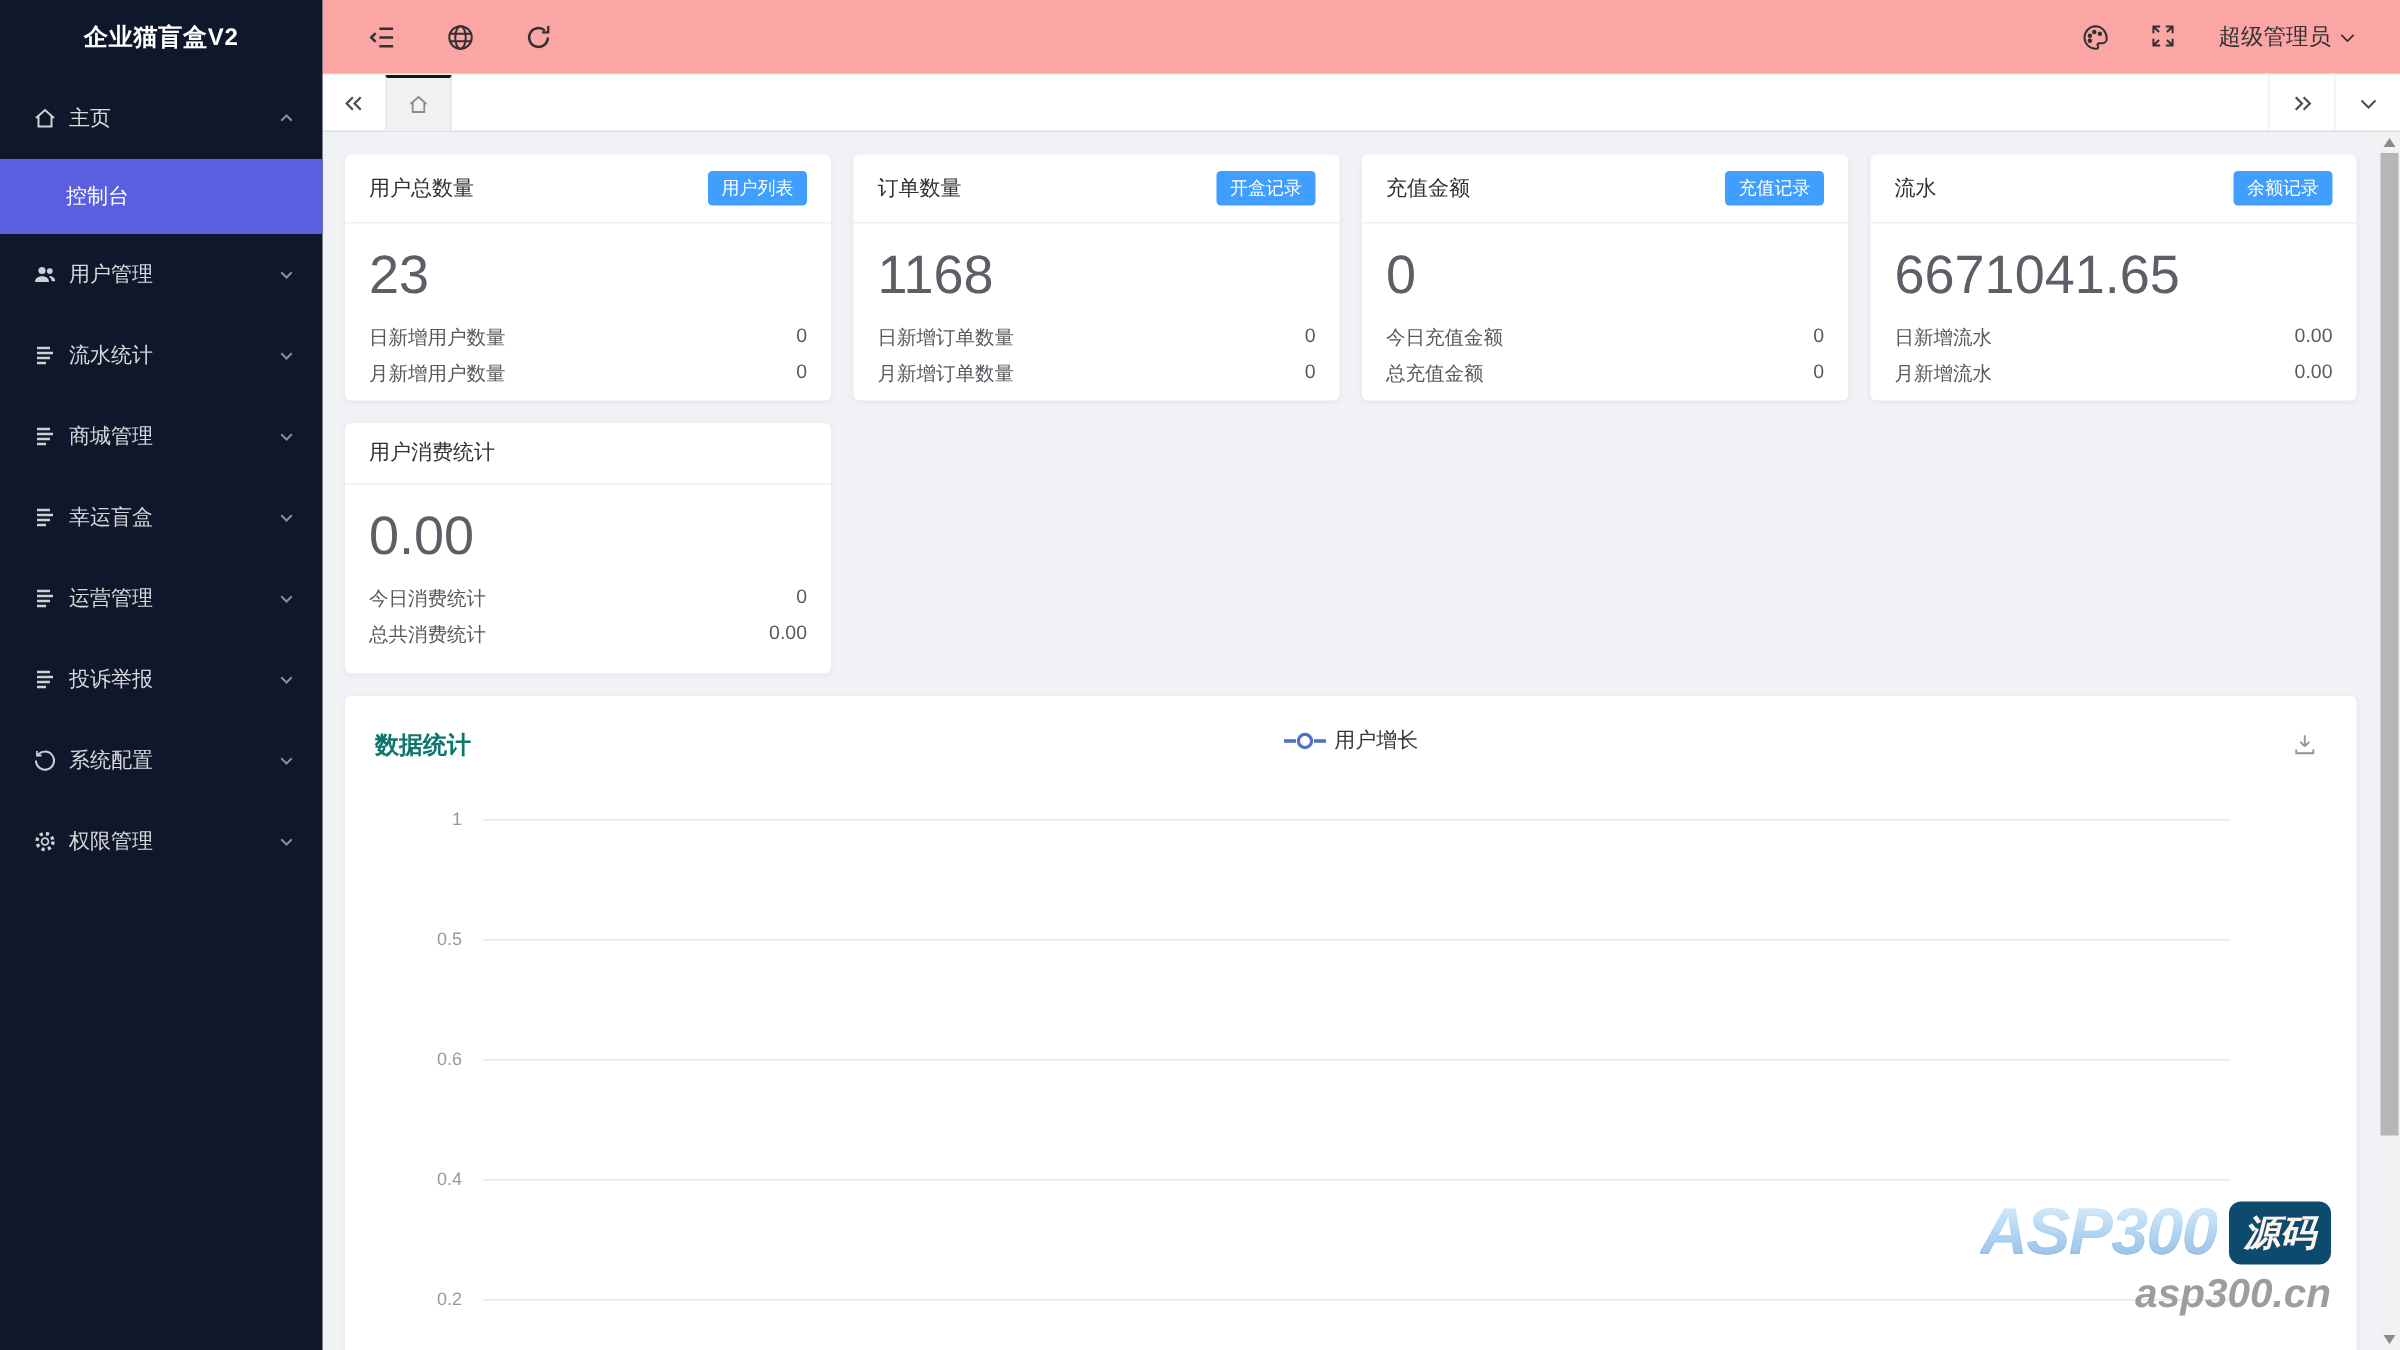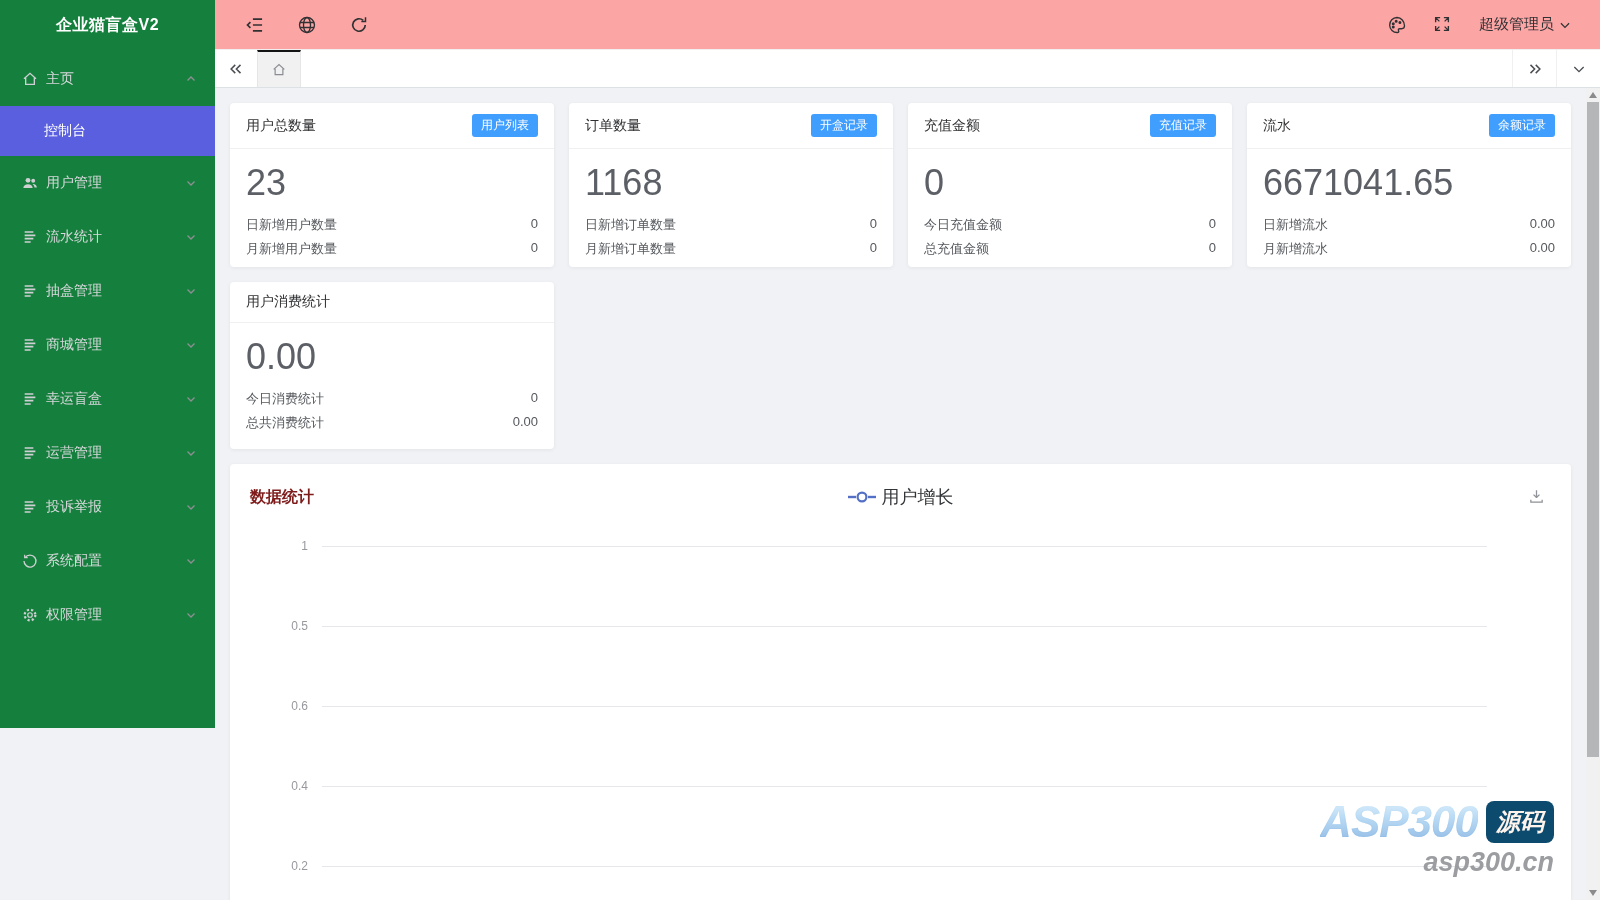--- a/index.html
+++ b/index.html
@@ -1,20 +1,20 @@
 <!DOCTYPE html>
 <html><head>
 <meta charset="utf-8">
 <style>
   * { margin:0; padding:0; box-sizing:border-box; }
   html,body { width:1600px; height:900px; overflow:hidden; }
   body { font-family:"Liberation Sans","DejaVu Sans",sans-serif; background:#f0f2f5; position:relative; font-size:14px; color:#303133; }
 
   
-  .sidebar { position:absolute; left:0; top:0; width:215px; height:728px; background:#15803d; z-index:30; }
+  .sidebar { position:absolute; left:0; top:0; width:215px; height:900px; background:#0f172a; z-index:30; }
   .logo { height:50px; display:flex; align-items:center; justify-content:center; color:#ffffff; font-size:16px; font-weight:bold; letter-spacing:.5px; }
   .menu { padding-top:2px; }
   .menu-item { height:54px; display:flex; align-items:center; padding:0 18px 0 22px; color:#d8d9dc; font-size:14px; cursor:pointer; }
   .menu-item .mi-icon { width:16px; height:16px; margin-right:8px; display:inline-flex; align-items:center; justify-content:center; }
   .menu-item .mi-label { flex:1; }
   .menu-item .chev { width:12px; height:12px; color:#8d8f94; }
   .submenu-item { height:50px; display:flex; align-items:center; padding-left:44px; color:#ffffff; font-size:14px; cursor:pointer;font-family:Liberation Mono, monospace; }
   .submenu-item.active { background:#5a5fe0; }
   svg { display:block; }
 
@@ -40,22 +40,22 @@
   .badge { background:#409eff; color:#ffffff; font-size:12px; padding:3px 9px; border-radius:3px; cursor:pointer; }
   .card-body { padding:6px 16px 10px; }
   .big-num { font-size:36px; color:#5c6066; padding:8px 0 10px; line-height:1.1; }
   .kv { display:flex; justify-content:space-between; font-size:13px; color:#55585d; padding:3px 0; }
   .row2 { margin-top:15px; }
   .card.single { width:calc((100% - 45px)/4); flex:none; height:167px; }
 
   
   .chart-card { margin-top:15px; background:#ffffff; border-radius:4px; box-shadow:0 1px 4px rgba(0,21,41,.06); height:700px; padding:16px 20px; position:relative; }
   .chart-head { position:relative; height:34px; display:flex; align-items:center; }
-  .chart-title { font-size:16px; font-weight:bold; color:#7f1d1d; }
-  .chart-legend { position:absolute; left:50%; top:5px; transform:translateX(-50%); display:flex; align-items:center; gap:6px; font-size:18px; color:#333639; cursor:pointer; }
+  .chart-title { font-size:16px; font-weight:bold; color:#0f766e; }
+  .chart-legend { position:absolute; left:50%; top:5px; transform:translateX(-50%); display:flex; align-items:center; gap:6px; font-size:14px; color:#333639; cursor:pointer; }
   .dl-icon { position:absolute; right:6px; top:8px; width:17px; height:17px; color:#8f9296; cursor:pointer; }
   .plot { margin-top:32px; position:relative; }
   .grid-row { position:relative; height:80px; }
   .grid-row .tick { position:absolute; left:0; top:-7px; width:58px; text-align:right; font-size:12px; color:#97999e; }
   .grid-row .gline { position:absolute; left:72px; right:64px; top:0; height:1px; background:#e5e7ea; }
 
   
   .scrollbar { position:absolute; right:0; top:88px; width:14px; bottom:0; background:#f1f1f1; z-index:40; }
   .sb-up { position:absolute; top:4px; left:3px; width:0; height:0; border-left:4px solid transparent; border-right:4px solid transparent; border-bottom:6px solid #8b8b8b; }
   .sb-thumb { position:absolute; top:14px; left:1px; width:12px; height:655px; background:#b4b6b8; cursor:pointer; }
@@ -117,33 +117,20 @@
           </svg>
       </span>
       <span class="mi-label">流水统计</span>
       <span class="chev">
         <svg width="12" height="12" viewBox="0 0 24 24" fill="none" stroke="#8d8f94" stroke-width="2.6">
             <path d="M5 9l7 7 7-7"></path>
           </svg>
       </span>
     </div>
 
-    <div class="menu-item">
-      <span class="mi-icon">
-        <svg width="16" height="16" viewBox="0 0 24 24" fill="none" stroke="#cfd0d3" stroke-width="2.4">
-            <path d="M4 6h13M4 11h16M4 16h13M4 21h9" transform="translate(0,-1.5)"></path>
-          </svg>
-      </span>
-      <span class="mi-label">抽盒管理</span>
-      <span class="chev">
-        <svg width="12" height="12" viewBox="0 0 24 24" fill="none" stroke="#8d8f94" stroke-width="2.6">
-            <path d="M5 9l7 7 7-7"></path>
-          </svg>
-      </span>
-    </div>
 
     <div class="menu-item">
       <span class="mi-icon">
         <svg width="16" height="16" viewBox="0 0 24 24" fill="none" stroke="#cfd0d3" stroke-width="2.4">
             <path d="M4 6h13M4 11h16M4 16h13M4 21h9" transform="translate(0,-1.5)"></path>
           </svg>
       </span>
       <span class="mi-label">商城管理</span>
       <span class="chev">
         <svg width="12" height="12" viewBox="0 0 24 24" fill="none" stroke="#8d8f94" stroke-width="2.6">

